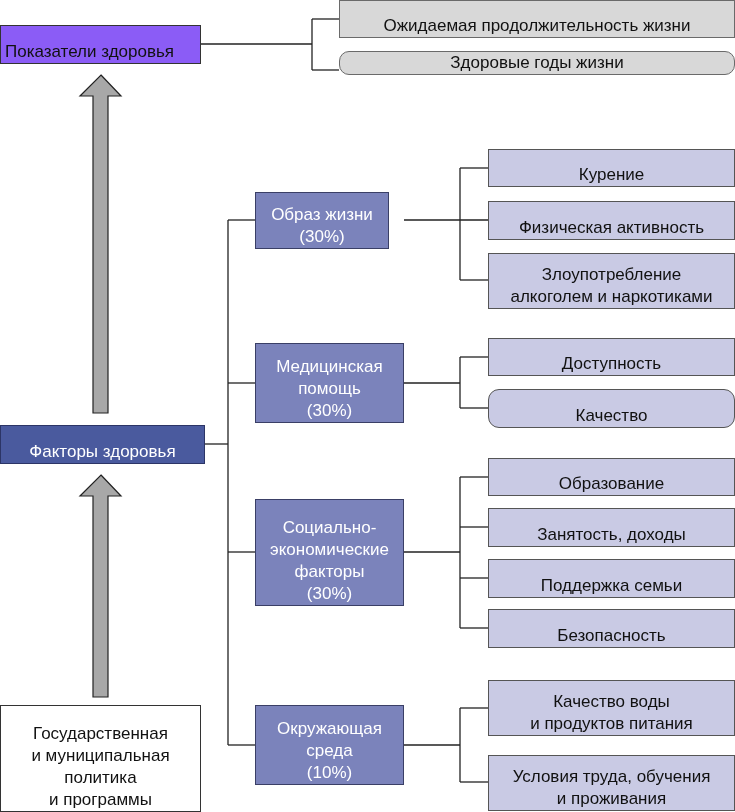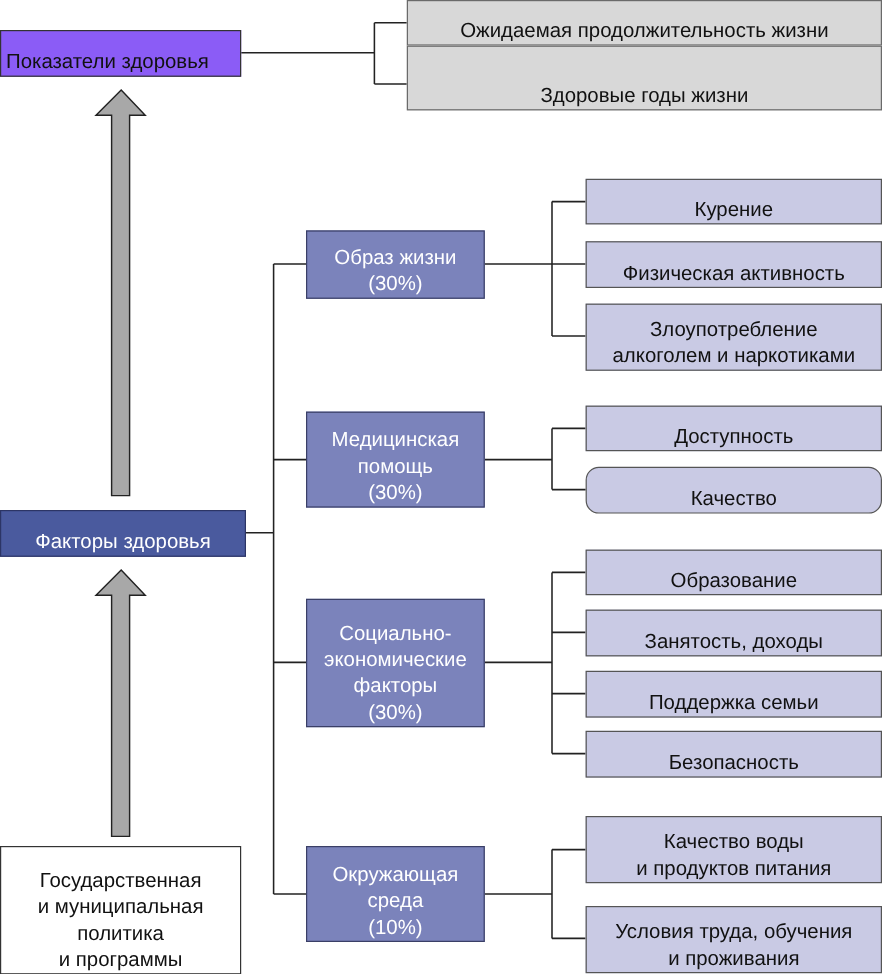--- a/index.html
+++ b/index.html
@@ -59,36 +59,36 @@
   <polygon points="101,75 121,96 108,96 108,413 93,413 93,96 80,96" fill="#a8a8a8" stroke="#222" stroke-width="1.2"></polygon>
   <polygon points="101,475 121,496 108,496 108,697 93,697 93,496 80,496" fill="#a8a8a8" stroke="#222" stroke-width="1.2"></polygon>
 </svg>
 
 <div class="box gray" style="left:0;top:25px;width:201px;height:39px;justify-content:flex-start;padding-left:4px;">
   <span>Показатели здоровья</span>
 </div>
 <div class="box lgray" style="left:339px;top:0;width:396px;height:38px;">
   <span>Ожидаемая продолжительность жизни</span>
 </div>
-<div class="box lgray" style="left:339px;top:38px;width:396px;height:54px;">
+<div class="box lgray" style="left:339px;top:51px;width:396px;height:24px;border-radius:10px;">
   <span>Здоровые годы жизни</span>
 </div>
 
 <div class="box dark" style="left:0;top:425px;width:205px;height:39px;">
   <span>Факторы здоровья</span>
 </div>
 
 <div class="box white txt" style="left:0;top:705px;width:201px;height:107px;">
   <span class="txt">Государственная
 и муниципальная
 политика
 и программы</span>
 </div>
 
-<div class="box mid" style="left:255px;top:192px;width:149px;height:57px;">
+<div class="box mid" style="left:255px;top:192px;width:134px;height:57px;">
   <span class="txt">Образ жизни
 (30%)</span>
   </div>
 <div class="box mid" style="left:255px;top:343px;width:149px;height:80px;">
   <span class="txt">Медицинская
 помощь
 (30%)</span>
   </div>
 <div class="box mid" style="left:255px;top:499px;width:149px;height:107px;">
   <span class="txt">Социально-

